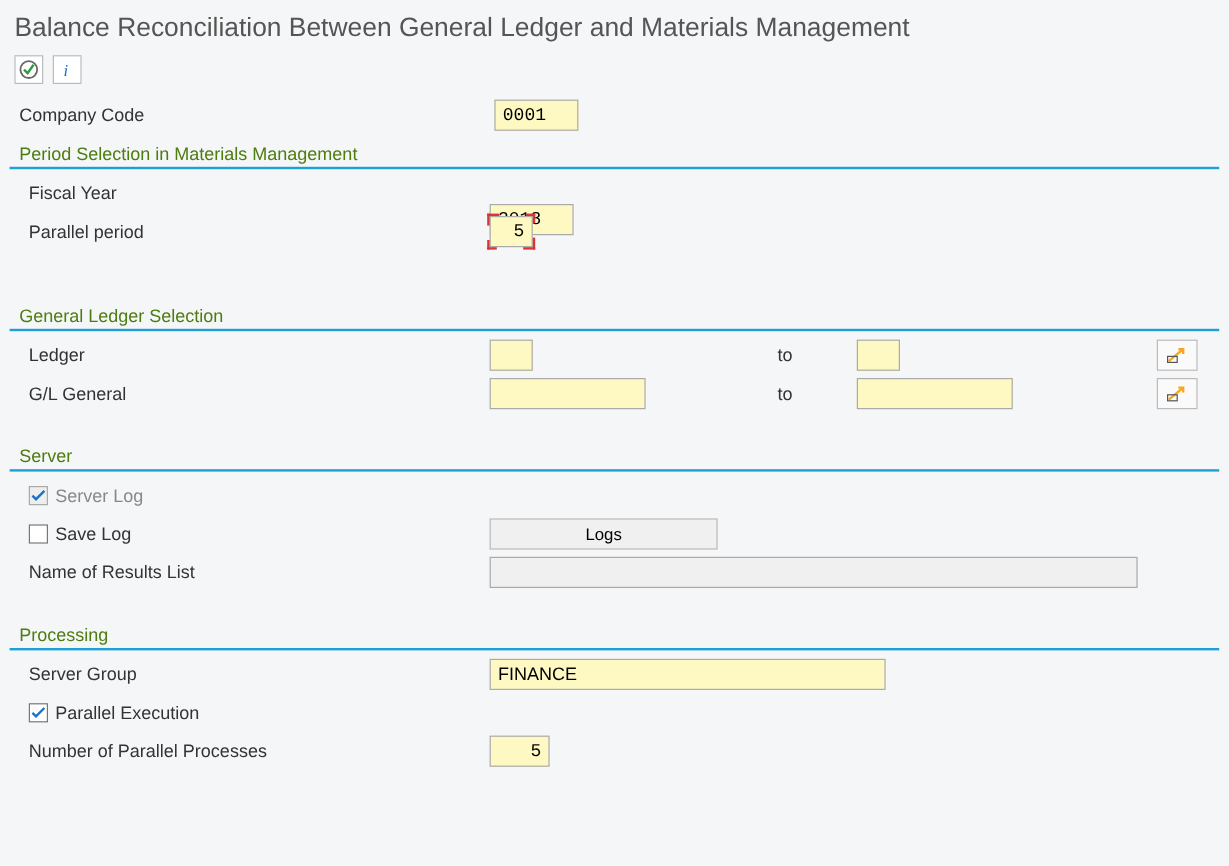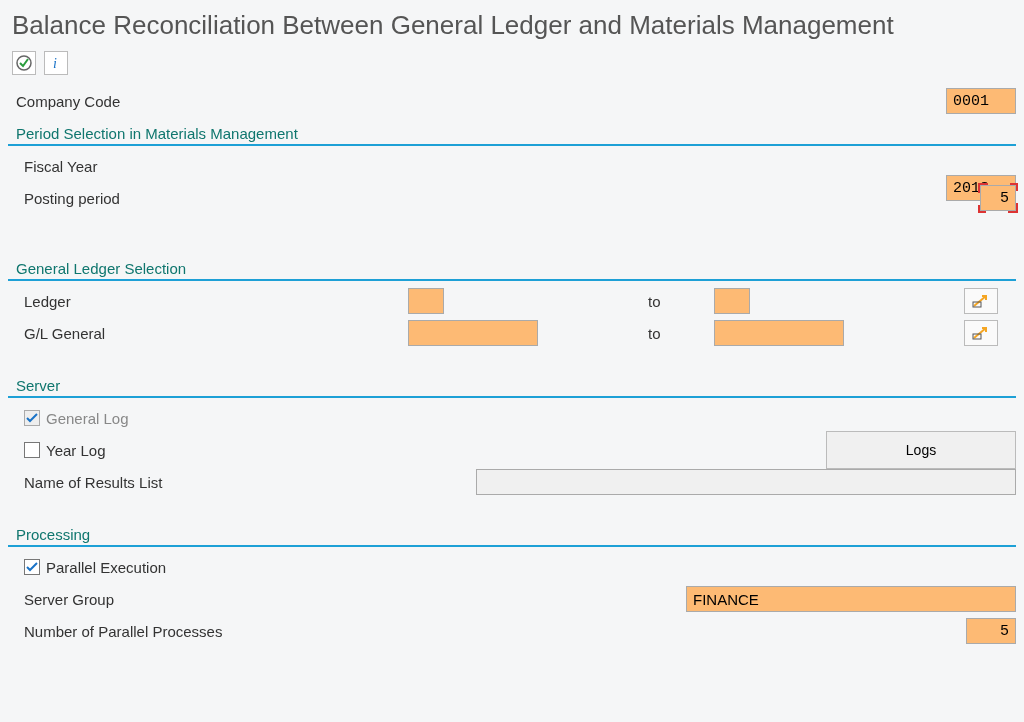--- a/index.html
+++ b/index.html
@@ -8,21 +8,21 @@
     width: 1024px; height: 722px;
     font-family: Arial, Helvetica, sans-serif;
     font-size: 14px;
     background: #f5f6f7;
     color: #333;
   }
   .header {
     padding: 10px 12px 2px 12px;
   }
   .title {
-    font-size: 26px;
+    font-size: 22px;
     color: #555;
     font-weight: 400;
     margin: 0 0 6px 0;
   }
   .toolbar {
     display: flex;
     gap: 8px;
     padding: 4px 0 8px 0;
   }
   .tool-btn {
@@ -34,66 +34,65 @@
   }
   .content {
     padding: 0 8px;
   }
   .row {
     display: flex;
     align-items: center;
     height: 32px;
     font-size: 15px;
     color: #333;
-    justify-content: space-between;
   }
   .label-col {
     width: 404px;
     padding-left: 8px;
   }
   .label-indent {
     width: 400px;
     padding-left: 16px;
   }
   .input-text {
     font-family: "Courier New", monospace;
     font-size: 15px;
     border: 1px solid #aaa;
-    background: #fdba74;
+    background: #fef9c3;
     height: 26px;
     padding: 2px 6px;
   }
   .input-text.ro {
     background: #f0f0f0;
     color: #777;
   }
   .group {
     margin-top: 6px;
     padding-bottom: 4px;
   }
   .group-title {
     font-size: 15px;
-    color: #0f766e;
+    color: #4d7c0f;
     padding: 2px 0 2px 8px;
     border-bottom: 2px solid #1da0d6;
     margin-bottom: 4px;
   }
   .to-col {
     width: 90px;
     padding-left: 24px;
   }
   .multi-btn {
     width: 34px; height: 26px;
     border: 1px solid #bbb;
     background: #fafafa;
     display: inline-flex; align-items:center; justify-content:center;
     cursor: pointer;
   }
   .logs-btn {
-    height: 38px;
+    height: 26px;
     width: 190px;
     border: 1px solid #bbb;
     background: #f0f0f0;
     text-align: center;
     cursor: pointer;
     font-size: 14px;
   }
   .chk {
     width: 16px; height: 16px;
     border: 1px solid #777;
@@ -150,21 +149,21 @@
     <input class="input-text" style="width: 70px;" value="0001">
   </div>
 
   <div class="group">
     <div class="group-title">Period Selection in Materials Management</div>
     <div class="row">
       <div class="label-indent">Fiscal Year</div>
       <input class="input-text" style="width: 70px; margin-top: 44px;" value="2018">
     </div>
     <div class="row">
-      <div class="label-indent">Posting period</div>
+      <div class="label-indent">Parallel period</div>
       <span class="focus-frame" style="display:inline-block;">
         <span class="corner-tr"></span><span class="corner-bl"></span>
         <input class="input-text" style="width: 36px; text-align: right;" value="5">
       </span>
     </div>
   </div>
 
   <div class="group" style="margin-top:40px;">
     <div class="group-title">General Ledger Selection</div>
     <div class="row">
@@ -201,51 +200,51 @@
 
   <div class="group" style="margin-top:22px;">
     <div class="group-title">Server</div>
     <div class="row">
       <div class="label-indent" style="display:flex; align-items:center;">
         <span class="chk disabled">
           <svg viewBox="0 0 12 12">
               <path d="M1 6 L4 9 L11 2" stroke="#1a73c7" stroke-width="2" fill="none"></path>
             </svg>
         </span>
-        <span style="color:#888;">General Log</span>
+        <span style="color:#888;">Server Log</span>
       </div>
     </div>
     <div class="row">
       <div class="label-indent" style="display:flex; align-items:center;">
         <span class="chk"></span>
-        <span>Year Log</span>
+        <span>Save Log</span>
       </div>
       <button class="logs-btn">Logs</button>
     </div>
     <div class="row">
       <div class="label-indent">Name of Results List</div>
       <input class="input-text ro" style="width: 540px;" readonly="" value="">
     </div>
   </div>
 
   <div class="group" style="margin-top:22px;">
     <div class="group-title">Processing</div>
+    <div class="row">
+      <div class="label-indent">Server Group</div>
+      <input class="input-text" style="width: 330px; font-family: Arial;" value="FINANCE">
+    </div>
     <div class="row">
       <div class="label-indent" style="display:flex; align-items:center;">
         <span class="chk">
           <svg viewBox="0 0 12 12">
               <path d="M1 6 L4 9 L11 2" stroke="#1a73c7" stroke-width="2" fill="none"></path>
             </svg>
         </span>
         <span>Parallel Execution</span>
       </div>
     </div>
     <div class="row">
-      <div class="label-indent">Server Group</div>
-      <input class="input-text" style="width: 330px; font-family: Arial;" value="FINANCE">
-    </div>
-    <div class="row">
       <div class="label-indent">Number of Parallel Processes</div>
       <input class="input-text" style="width: 50px; text-align: right;" value="5">
     </div>
   </div>
 
 </div>
 
 </body></html>

